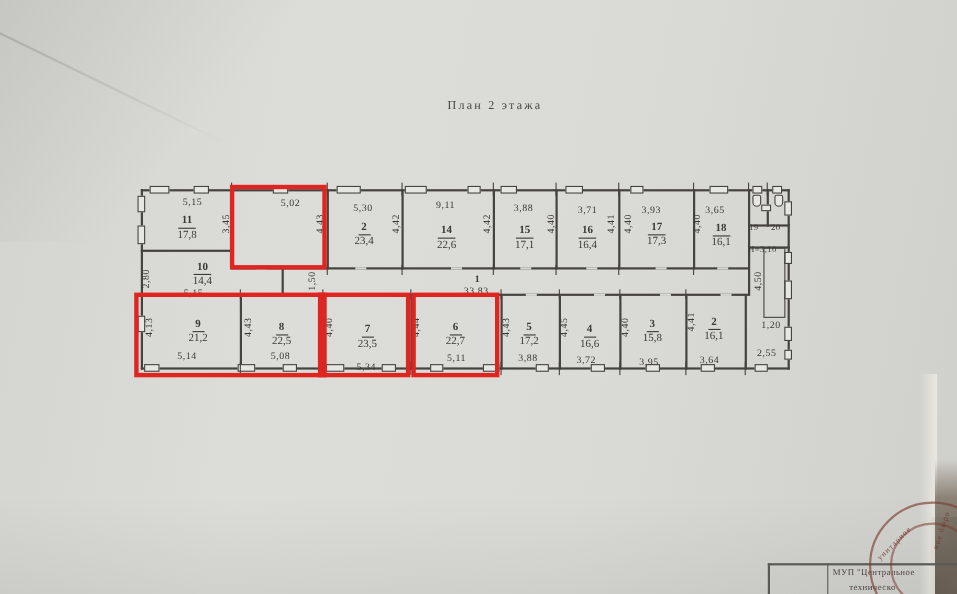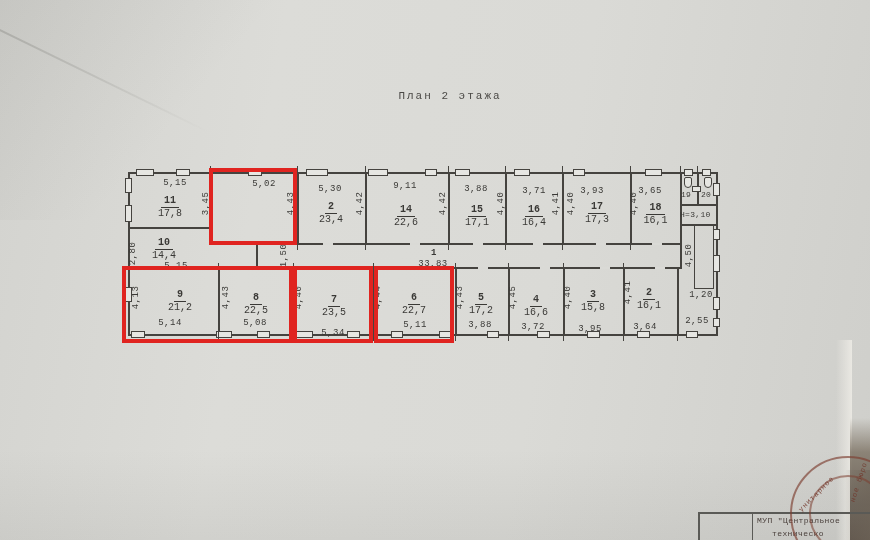--- a/index.html
+++ b/index.html
@@ -1,19 +1,19 @@
 <!DOCTYPE html>
 <html><head>
 <meta charset="utf-8">
 <style>
   html,body{margin:0;padding:0;width:870px;height:540px;overflow:hidden;}
   .canvas{
     position:relative;width:870px;height:540px;overflow:hidden;
     background:linear-gradient(100deg,#d3d3cf 0%,#dcdcd8 30%,#dadad6 62%,#cfcfcb 100%);
-    font-family:Liberation Mono, monospace;
+    font-family:Liberation Serif, serif;
     color:#3a3936;
   }
   .shade-tl{position:absolute;left:0;top:0;width:320px;height:220px;
     background:linear-gradient(130deg,rgba(120,120,115,.14),rgba(120,120,115,0) 55%);}
   .crease{position:absolute;left:-20px;top:78px;width:240px;height:2px;
     background:linear-gradient(to right,rgba(150,150,145,.55),rgba(150,150,145,0));
     transform:rotate(26deg);}
   .shade-bottom{position:absolute;left:0;bottom:0;width:870px;height:90px;
     background:linear-gradient(to bottom,rgba(110,110,105,0),rgba(110,110,105,.10));}
   .edge-light{position:absolute;left:836px;top:340px;width:16px;height:200px;
@@ -32,21 +32,21 @@
   .gap{position:absolute;background:#dadad6;}
   .stair-rect{position:absolute;left:694px;top:225px;width:20px;height:64px;
     border:1px solid #45433f;box-sizing:border-box;}
 
   .room{position:absolute;display:flex;flex-direction:column;align-items:center;line-height:1.15;}
   .room .num{font-size:10px;font-weight:bold;border-bottom:1px solid #3a3936;padding:0 3px;}
   .room .area{font-size:10px;}
   .hdim{position:absolute;font-size:9px;text-align:center;letter-spacing:.5px;}
   .vdim{position:absolute;width:30px;height:11px;font-size:9px;text-align:center;
     letter-spacing:.5px;transform:rotate(-90deg);transform-origin:center;}
-  .small-lab{position:absolute;font-size:8px;letter-spacing:.3px;}
+  .small-lab{position:absolute;font-size:8px;letter-spacing:.3px;margin-top:12px;}
 
   .redbox{position:absolute;border:4px solid #e02420;box-sizing:border-box;}
 
   .toilet{position:absolute;width:8px;height:11px;border:1px solid #45433f;
     border-radius:2px 2px 4px 4px;box-sizing:border-box;background:#e6e6e2;}
   .sink{position:absolute;width:9px;height:6px;border:1px solid #45433f;box-sizing:border-box;background:#e6e6e2;}
 
   .tb-line{position:absolute;background:#5a5a56;}
   .tb-text{position:absolute;font-size:8px;color:#4c423e;letter-spacing:.4px;white-space:nowrap;}
 
@@ -205,21 +205,21 @@
   </div>
   <div class="room" style="left:567px;top:201px;width:60px">
     <span class="num">17</span>
     <span class="area">17,3</span>
   </div>
   <div class="room" style="left:633px;top:202px;width:45px">
     <span class="num">18</span>
     <span class="area">16,1</span>
   </div>
 
-  <div class="room" style="left:128px;top:237px;width:72px">
+  <div class="room" style="left:148px;top:237px;width:72px">
     <span class="num">10</span>
     <span class="area">14,4</span>
   </div>
   <div class="hdim" style="left:146px;top:261px;width:60px">5,15</div>
   <div class="hdim" style="left:424px;top:248px;width:20px;font-weight:bold">1</div>
   <div class="hdim" style="left:410px;top:259px;width:46px">33,83</div>
 
   <div class="room" style="left:140px;top:289px;width:80px">
     <span class="num">9</span>
     <span class="area">21,2</span>

